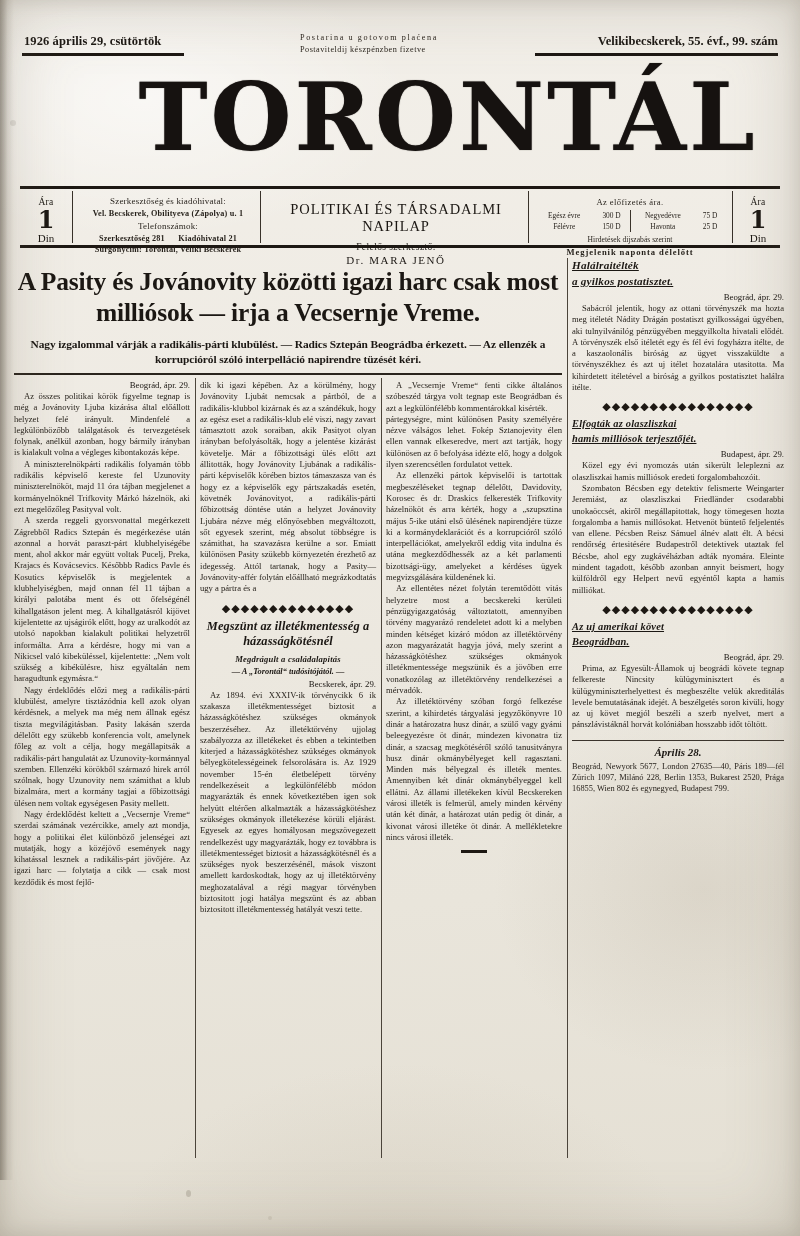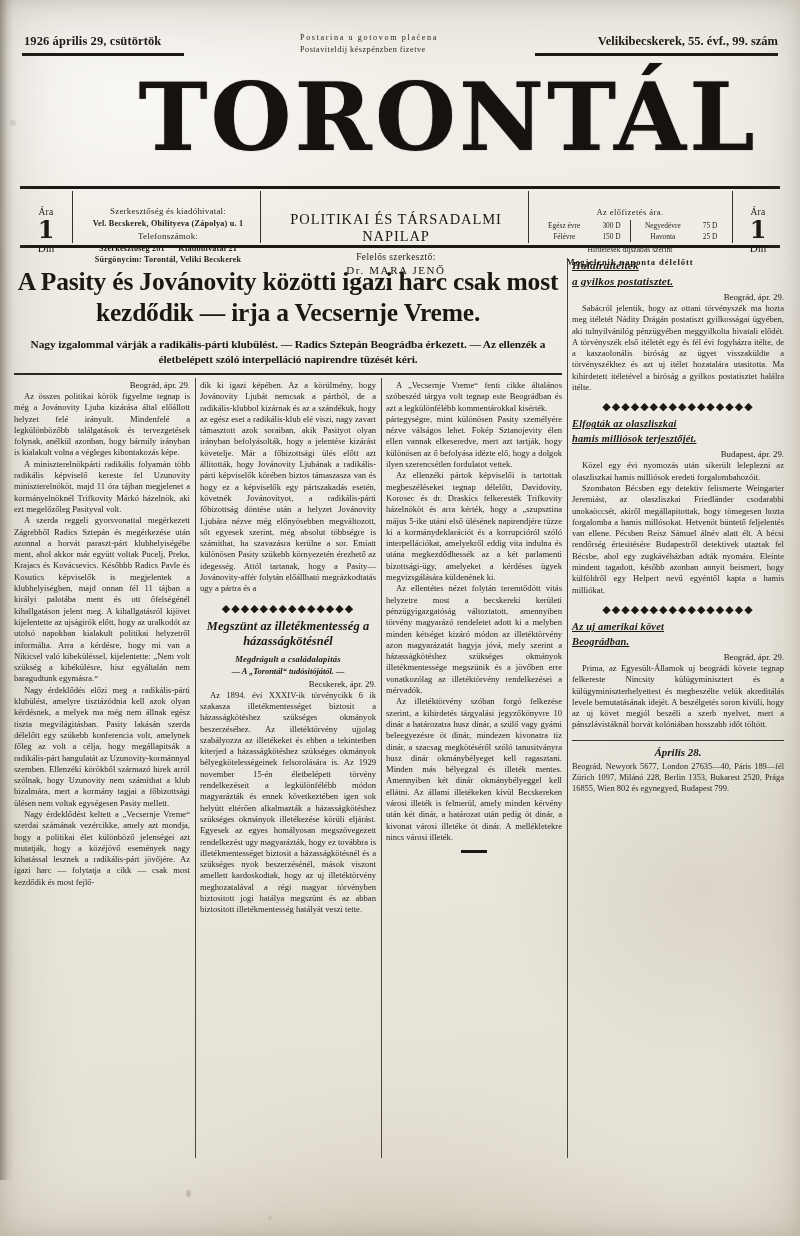--- a/index.html
+++ b/index.html
@@ -48,21 +48,21 @@
     font-weight:700;font-size:93px;line-height:96px;
     letter-spacing:3px;
     color:#161210;
     text-shadow:0 0 1px rgba(20,16,12,.65);
     padding-left:48px;
   }
 
   
   .plate{position:absolute;top:186px;left:20px;width:760px;height:56px;
     border-top:3px solid #1d1813;border-bottom:3px solid #1d1813;}
-  .plate .cell{position:absolute;top:16px;height:72px;}
+  .plate .cell{position:absolute;top:6px;height:72px;}
   .plate .vline{position:absolute;top:2px;width:1px;height:52px;background:#39322a;}
   .price{left:0;width:52px;text-align:center;}
   .price .lbl{font-size:9.5px;margin-top:2px;letter-spacing:.3px;}
   .price .num{font-family:"DejaVu Serif",serif;font-size:24px;font-weight:700;line-height:22px;margin-top:2px;}
   .price .cur{font-size:11px;margin-top:1px;}
   .office{left:58px;width:180px;text-align:center;font-size:7.6px;line-height:11.5px;color:#241f19;}
   .office .b{font-weight:700;font-size:8.2px;letter-spacing:.2px;}
   .office .t{font-size:9px;letter-spacing:.2px;margin-top:1px;}
   .slogan{left:246px;width:260px;text-align:center;}
   .slogan .big{font-size:14.5px;letter-spacing:.9px;margin-top:6px;font-weight:400;}
@@ -211,22 +211,22 @@
     </div>
   </div>
 
   <div class="cols">
 
     <div class="crule" style="left:181px;height:780px;top:120px"></div>
     <div class="crule" style="left:367px;height:780px;top:120px"></div>
     <div class="crule" style="left:553px;height:900px;top:0"></div>
 
     <div class="lead">
-      <h1>A Pasity és Jovánovity közötti igazi harc csak most kezdődik — irja a Vecsernje Vreme.</h1>
-      <div class="deck">Nagy izgalommal várják a radikális-párti klubülést. — Radics Sztepán Beográdba érkezett. — Az ellenzék a életbelépett szóló interpelláció napirendre tüzését kéri.</div>
+      <h1>A Pasity és Jovánovity közötti igazi harc csak most milliósok — irja a Vecsernje Vreme.</h1>
+      <div class="deck">Nagy izgalommal várják a radikális-párti klubülést. — Radics Sztepán Beográdba érkezett. — Az ellenzék a korrupcióról szóló interpelláció napirendre tüzését kéri.</div>
       <div class="rule"></div>
     </div>
 
     <div class="col c1" style="padding-top:122px">
       <div class="dateline">Beográd, ápr. 29.</div>
       <p class="body">Az összes politikai körök figyelme tegnap is még a Jovánovity Ljubа kizárása által előállott helyzet felé irányult. Mindenfelé a legkülönbözőbb találgatások és tervezgetések folynak, anélkül azonban, hogy bármily irányban is kialakult volna a végleges kibontakozás képe.</p>
       <p class="body">A miniszterelnökpárti radikális folyamán több radikális képviselő kereste fel Uzunovity miniszterelnököt, majd 11 óra tájban megjelenet a kormányelnöknél Trifkovity Márkó házelnök, aki ezt megelőzőleg Pasityval volt.</p>
       <p class="body">A szerda reggeli gyorsvonattal megérkezett Zágrebből Radics Sztepán és megérkezése után azonnal a horvát paraszt-párt klubhelyiségébe ment, ahol akkor már együtt voltak Pucelj, Preka, Krajacs és Kovácsevics. Későbbb Radics Pavle és Kosutics képviselők is megjelentek a klubhelyiségben, majd onnan fél 11 tájban a királyi palotába ment és ott őfelségénél kihallgatáson jelent meg. A kihallgatásról kijövet kijelentette az ujságirók előtt, hogy az uralkodót az utolsó napokban kialakult politikai helyzetről informálta. Arra a kérdésre, hogy mi van a Nikicsel való kibeküléssel, kijelentette: „Nem volt szükség a kibékülésre, hisz egyáltalán nem haragudtunk egymásra.“</p>
       <p class="body">Nagy érdeklődés előzi meg a radikális-párti klubülést, amelyre tisztázódnia kell azok olyan kérdésnek, a melyek ma még nem állnak egész tiszta megvilágitásban. Pasity lakásán szerda délelőtt egy szükebb konferencia volt, amelynek főleg az volt a célja, hogy megállapitsák a radikális-párt hangulatát az Uzunovity-kormánnyal szemben. Ellenzéki körökből származó hirek arról szólnak, hogy Uzunovity nem számithat a klub bizalmára, mert a kormány tagjai a főbizottsági ülésen nem voltak egységesen Pasity mellett.</p>
       <p class="body">Nagy érdeklődést keltett a „Vecsernje Vreme“ szerdai számának vezércikke, amely azt mondja, hogy a politikai élet különböző jelenségei azt mutatják, hogy a közéjövő események nagy kihatással lesznek a radikális-párt jövőjére. Az igazi harc — folytatja a cikk — csak most kezdődik és most fejlő-</p>

